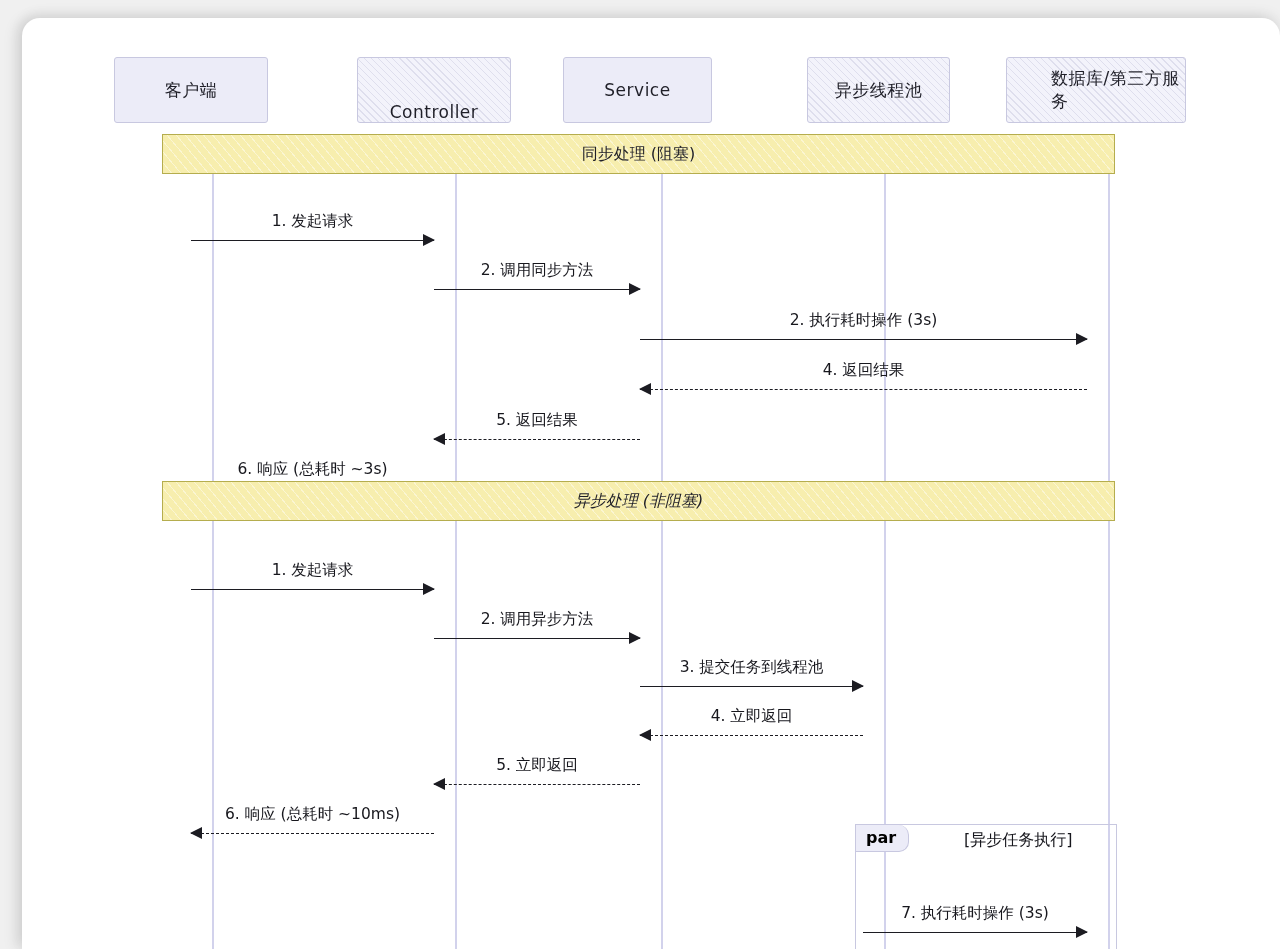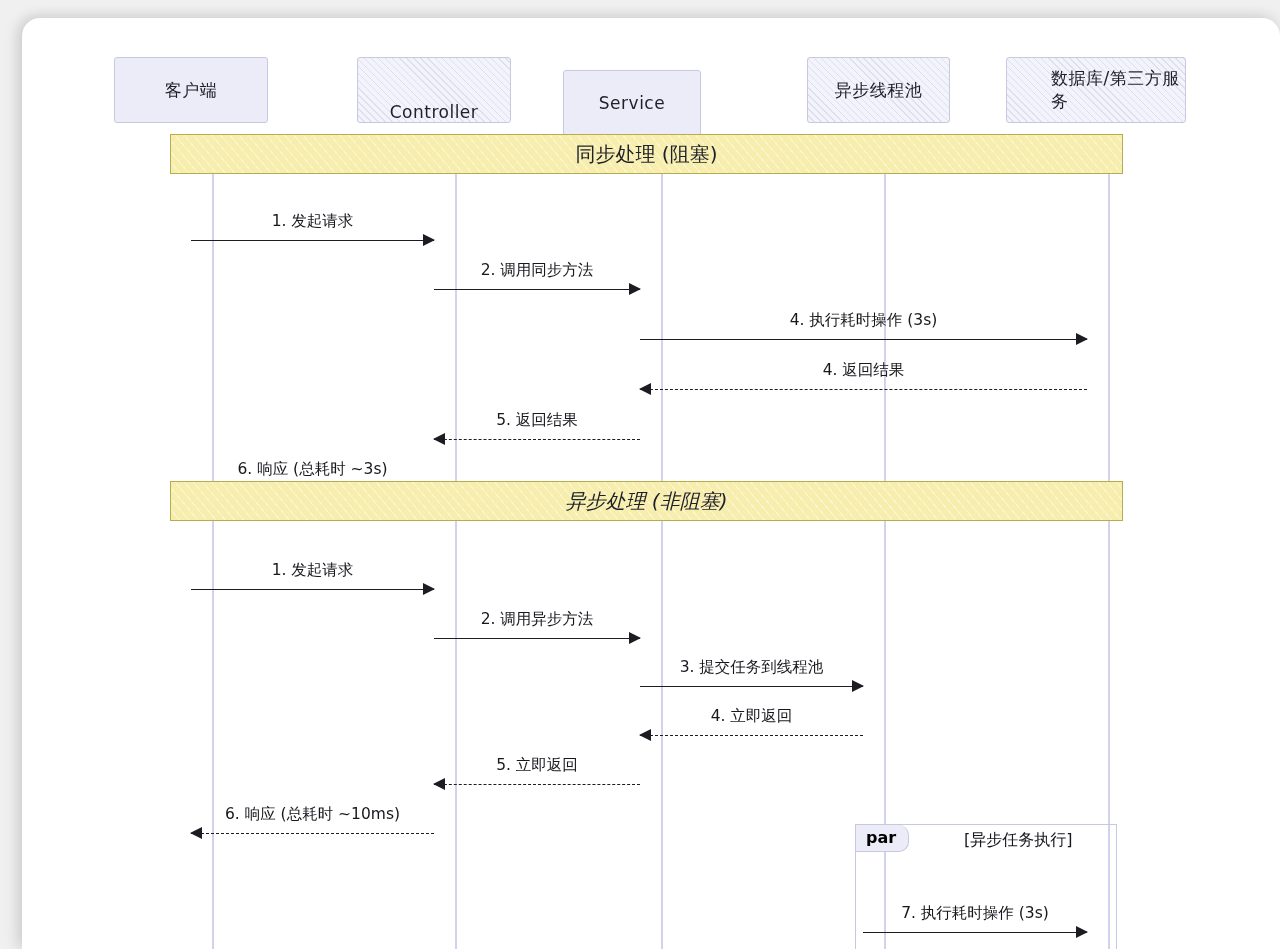--- a/index.html
+++ b/index.html
@@ -88,23 +88,22 @@
         rgba(255,255,255,0.0) 6px,
         rgba(255,255,255,0.45) 6px,
         rgba(255,255,255,0.45) 7px
       ),
       #f7eeae;
     border: 1px solid #b5ad4e;
     display: flex;
     align-items: center;
     justify-content: center;
     color: #1f1f28;
-    font-size: 20px;
+    font-size: 16px;
     z-index: 5;
-    margin-left: 8px;
   }
 
   
   .msg { position: absolute; z-index: 4; }
   .msg .line {
     position: absolute;
     left: 0;
     top: 0;
     height: 0;
     border-top: 1.6px solid #1c1c22;
@@ -176,21 +175,21 @@
     <div class="lifeline" style="left:639px"></div>
     <div class="lifeline" style="left:862px"></div>
     <div class="lifeline" style="left:1086px"></div>
 
     <div class="pbox" style="left:92px;  top:39px; width:154px;">
       <span class="plabel">客户端</span>
     </div>
     <div class="pbox hatched" style="left:335px; top:39px; width:154px;align-items:flex-end;">
       <span class="plabel">Controller</span>
     </div>
-    <div class="pbox" style="left:541px; top:39px; width:138px;margin-top:13px;">
+    <div class="pbox" style="left:541px; top:39px; width:149px;">
       <span class="plabel">Service</span>
     </div>
     <div class="pbox hatched" style="left:764px; top:39px; width:143px;margin-left:21px;">
       <span class="plabel">异步线程池</span>
     </div>
     <div class="pbox hatched" style="left:984px; top:39px; width:180px;padding-left:40px;">
       <span class="plabel">数据库/第三方服务</span>
     </div>
 
     <div class="band" style="left:140px; top:116px; width:953px;">
@@ -210,21 +209,21 @@
           <div class="mlabel">1. 发起请求</div>
           <div class="line" style="width: 243px; top: 18px;"></div>
           <div class="head right" style="top: 12px;"></div>
         </div>
         <div class="msg" style="left: 412px; top: 253px; width: 206px; height: 18px;">
           <div class="mlabel">2. 调用同步方法</div>
           <div class="line" style="width: 206px; top: 18px;"></div>
           <div class="head right" style="top: 12px;"></div>
         </div>
         <div class="msg" style="left: 618px; top: 303px; width: 447px; height: 18px;">
-          <div class="mlabel">4. 执行耗时操作 (3s)</div>
+          <div class="mlabel">2. 执行耗时操作 (3s)</div>
           <div class="line" style="width: 447px; top: 18px;"></div>
           <div class="head right" style="top: 12px;"></div>
         </div>
         <div class="msg dashed" style="left: 618px; top: 353px; width: 447px; height: 18px;">
           <div class="mlabel">4. 返回结果</div>
           <div class="line" style="width: 447px; top: 18px;"></div>
           <div class="head left" style="top: 12px;"></div>
         </div>
         <div class="msg dashed" style="left: 412px; top: 403px; width: 206px; height: 18px;">
           <div class="mlabel">5. 返回结果</div>

